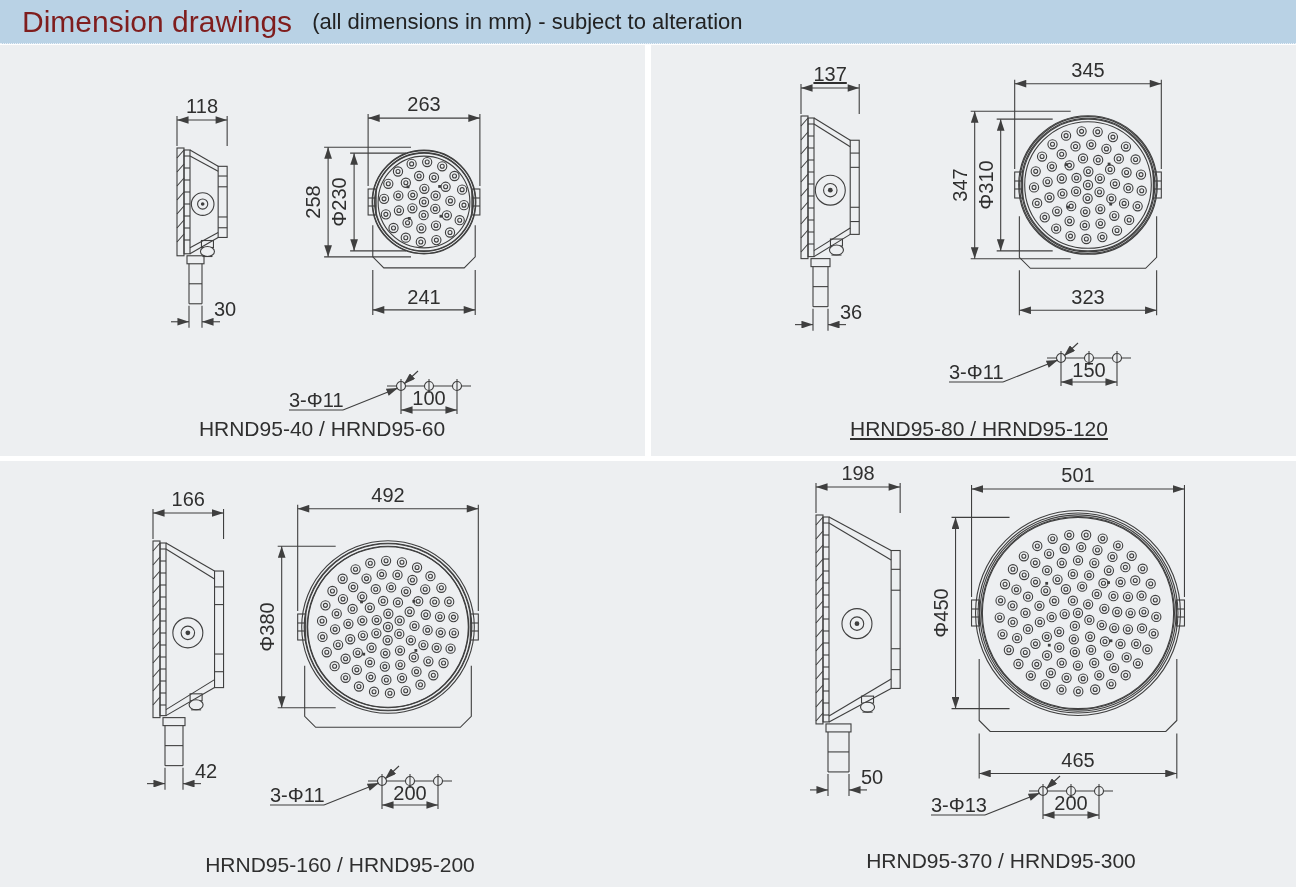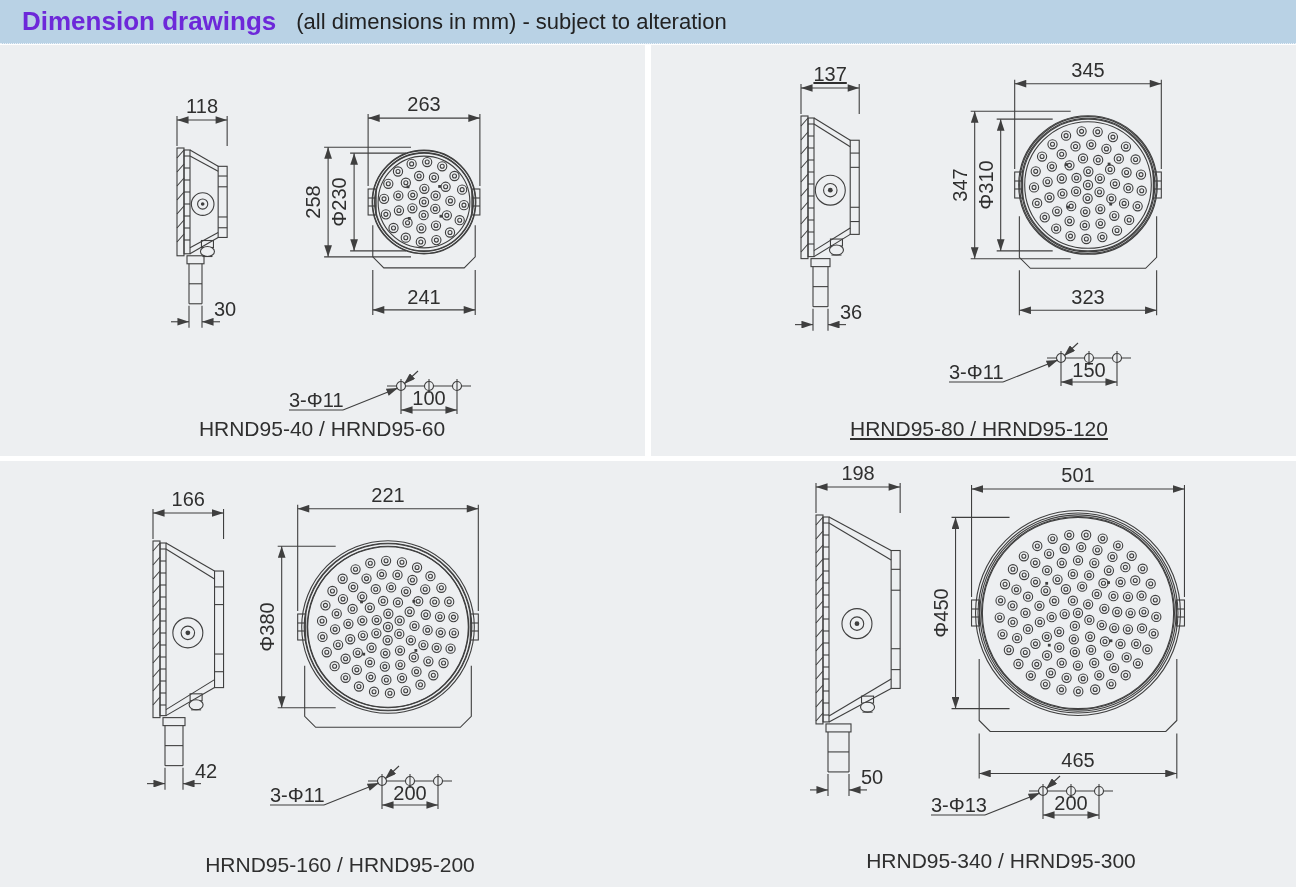--- a/index.html
+++ b/index.html
@@ -4,21 +4,21 @@
 <style>
   :root{
     --header-bg:#b9d2e5; --panel:#edeff1; --line:#3f3f3f; --ink:#2f2f2f; --gutter:#ffffff;
   }
   html,body{margin:0;padding:0;}
   body{width:1296px;height:887px;background:var(--gutter);overflow:hidden;
        font-family:"Liberation Sans",sans-serif;color:var(--ink);position:relative;}
   .header{position:absolute;left:0;top:0;width:1296px;height:44px;background:var(--header-bg);
           display:flex;align-items:center;padding-left:22px;box-sizing:border-box;
           border-bottom:1px dotted #e8f0f8;}
-  .header .t1{font-weight:bold;font-size:26px;color:#6d28d9;}
+  .header .t1{font-weight:normal;font-size:30px;color:#7f1d1d;}
   .header .t2{font-size:22px;color:#222;margin-left:20px;}
   .quad{position:absolute;background:var(--panel);}
   #q1{left:0;top:45px;width:645px;height:411px;}
   #q2{left:651px;top:45px;width:645px;height:411px;}
   #q3{left:0;top:461px;width:645px;height:426px;padding-left:21px;}
   #q4{left:664px;top:461px;width:645px;height:508px;}
   .art{position:absolute;left:0;top:0;}
   .art line,.art circle,.art rect,.art path,.art ellipse,.art polyline{
     stroke:var(--line);stroke-width:1.1;fill:none;}
   .art .fl{fill:var(--line);stroke:none;}
@@ -702,21 +702,21 @@
         <line x1="-112" y1="24" x2="-58" y2="24"></line>
         <line x1="-58" y1="24" x2="-3" y2="2" marker-end="url(#ar2)"></line>
         <line x1="17" y1="-15" x2="3" y2="-2" marker-end="url(#ar2)"></line>
         <line x1="0" y1="7" x2="0" y2="28"></line>
         <line x1="56" y1="7" x2="56" y2="28"></line>
         <line x1="0" y1="24" x2="56" y2="24" marker-start="url(#ar2)" marker-end="url(#ar2)"></line>
       </g>
     </svg>
   <span class="dim c" style="left: 188.275px; top: 27px;">166</span>
   <span class="dim" style="left: 195px; top: 298.625px;">42</span>
-  <span class="dim c" style="left: 388px; top: 22.6875px;">221</span>
+  <span class="dim c" style="left: 388px; top: 22.6875px;">492</span>
   <span class="dim v"></span>
   <span class="dim v" style="left: 266.688px; top: 166px;">Φ380</span>
   <span class="dim c"></span>
   <span class="dim" style="left: 270px; top: 323px;">3-Φ11</span>
   <span class="dim c" style="left: 410px; top: 321px;">200</span>
   <div class="model" style="left: 340px; top: 392px;">HRND95-160 / HRND95-200</div>
 </div>
 
 <div class="quad" id="q4">
   <svg class="art" width="645" height="426">
@@ -1042,14 +1042,14 @@
       </g>
     </svg>
   <span class="dim c" style="left: 194.075px; top: 1px;">198</span>
   <span class="dim" style="left: 197px; top: 304.925px;">50</span>
   <span class="dim c" style="left: 414px; top: 3px;">501</span>
   <span class="dim v"></span>
   <span class="dim v" style="left: 276.538px; top: 152px;">Φ450</span>
   <span class="dim c" style="left: 414px; top: 288.462px;">465</span>
   <span class="dim" style="left: 267px; top: 333px;">3-Φ13</span>
   <span class="dim c" style="left: 407px; top: 331px;">200</span>
-  <div class="model" style="left: 337px; top: 388px;">HRND95-340 / HRND95-300</div>
+  <div class="model" style="left: 337px; top: 388px;">HRND95-370 / HRND95-300</div>
 </div>
 
 </body></html>

